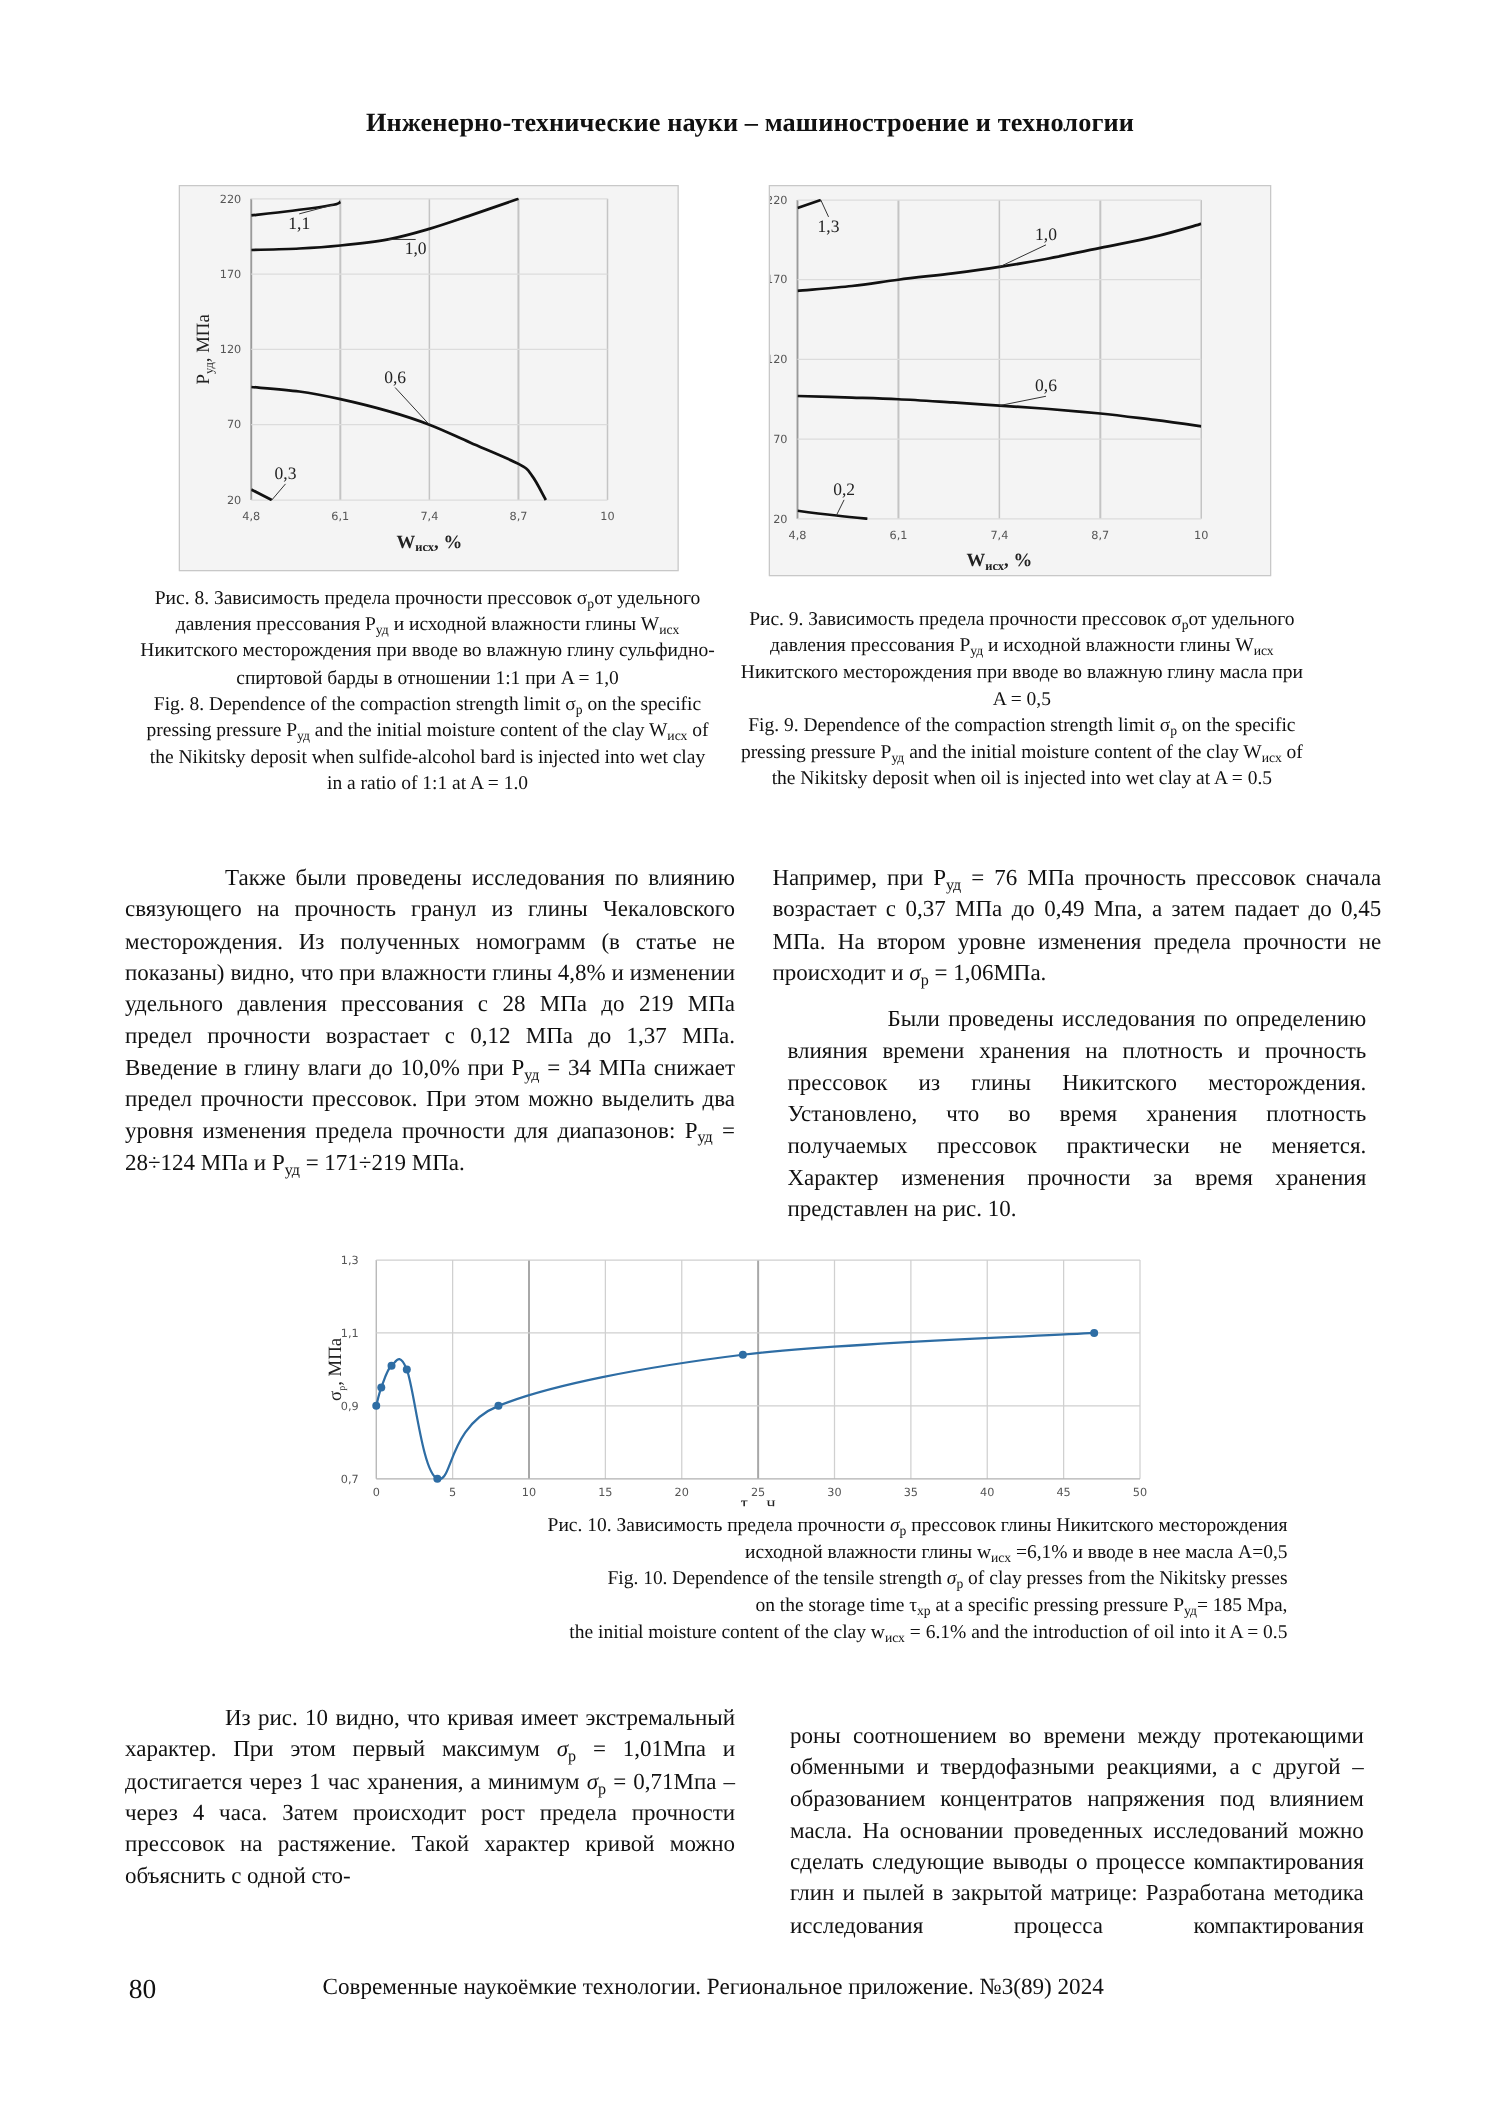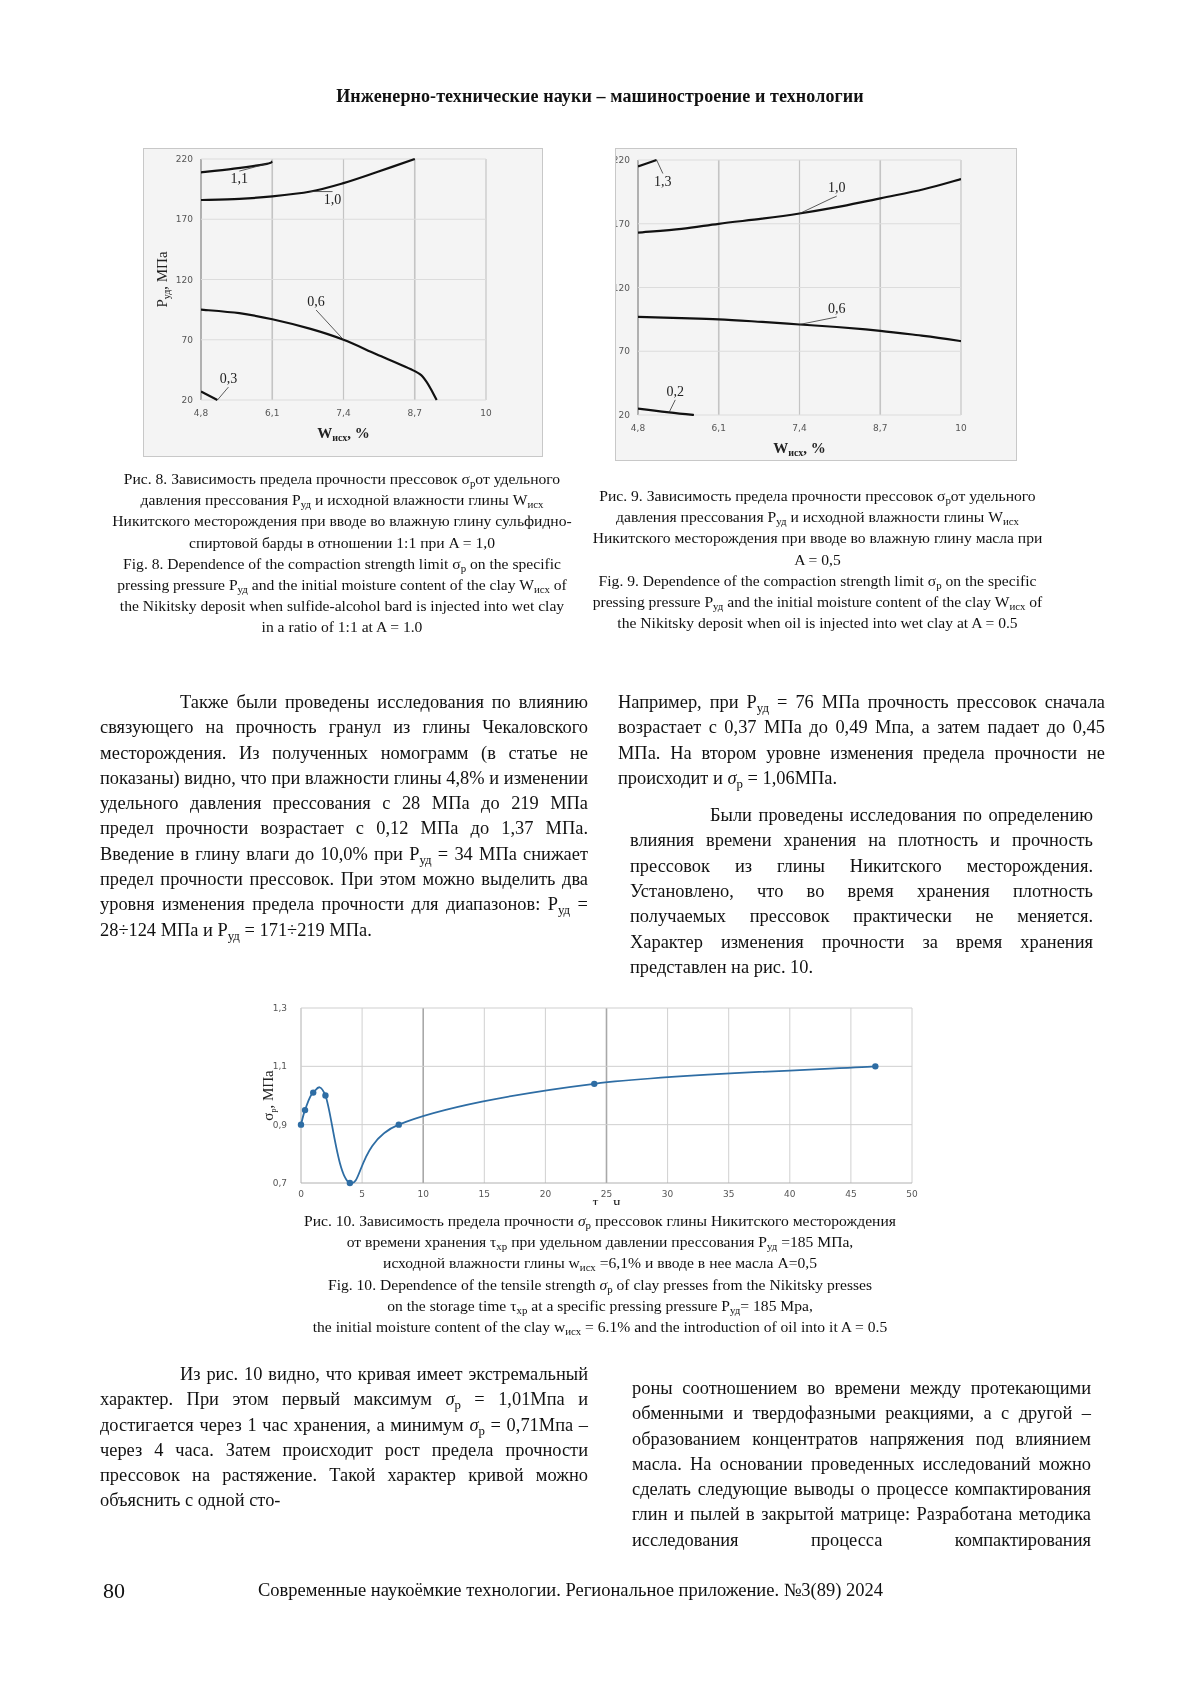--- a/index.html
+++ b/index.html
@@ -1,27 +1,27 @@
 <!DOCTYPE html>
 <html><head>
 <meta charset="utf-8">
 <style>
   html, body { margin: 0; padding: 0; background: #ffffff; }
   body { width: 1200px; height: 1697px; position: relative; overflow: hidden;
          font-family: "Liberation Serif", "DejaVu Serif", serif; color: #111; }
   .header { position: absolute; top: 86px; left: 0; width: 1200px; text-align: center;
-            font-weight: bold; font-size: 18px; letter-spacing: 0.1px; }
+            font-weight: bold; font-size: 21px; letter-spacing: 0.1px; }
   .figbox { position: absolute; background: #f4f4f4; border: 1px solid #c8c8c8; }
   #fig8 { left: 143px; top: 148px; width: 398px; height: 307px; }
   #fig9 { left: 615px; top: 148px; width: 400px; height: 311px; }
   .figbox svg { position: absolute; left: 0; top: 0; }
   .caption { position: absolute; text-align: center; font-size: 15.6px; line-height: 21.2px; }
   #cap8 { left: 112px; top: 468px; width: 460px; }
   #cap9 { left: 590px; top: 485px; width: 455px; }
-  #cap10 { left: 170px; top: 1210px; width: 860px; }
+  #cap10 { left: 170px; top: 1210px; width: 860px; text-align: right; }
   .col { position: absolute; font-size: 18.4px; line-height: 25.3px; text-align: justify; }
   #colA1 { left: 100px; top: 690px; width: 488px; }
   #colB1 { left: 618px; top: 690px; width: 487px; }
   #colA2 { left: 100px; top: 1362px; width: 488px; }
   #colB2 { left: 618px; top: 1362px; width: 487px; }
   .indent { text-indent: 80px; }
   .lastjust { text-align-last: justify; }
   sub { font-size: 70%; vertical-align: -0.3em; line-height: 0; }
   i.math { font-style: italic; }
   #fig10wrap { position: absolute; left: 262px; top: 990px; width: 690px; height: 215px; }
@@ -189,21 +189,20 @@
       <circle cx="87.88" cy="193" r="3.2" fill="#2e6da4"></circle>
       <circle cx="136.76" cy="134.66666666666666" r="3.2" fill="#2e6da4"></circle>
       <circle cx="332.28" cy="93.83333333333331" r="3.2" fill="#2e6da4"></circle>
       <circle cx="613.3399999999999" cy="76.33333333333331" r="3.2" fill="#2e6da4"></circle>
       <text x="0" y="0" class="axtitle" font-size="12" text-anchor="middle" transform="translate(11,105.5) rotate(-90)">σ<tspan font-size="8" dy="3">р</tspan><tspan dy="-3">, МПа</tspan></text>
       <text x="344.5" y="217" class="axtitle" font-size="11" text-anchor="middle">τ<tspan font-size="7" dy="3">хр</tspan><tspan dy="-3">, ч</tspan></text>
     </svg>
 </div>
 <div class="caption" id="cap10">
   <div><span>Рис. 10. Зависимость предела прочности </span><i>σ</i><sub>р</sub><span> прессовок глины Никитского месторождения</span></div>
-  <div><span>от времени хранения τ</span><sub>хр</sub><span> при удельном давлении прессования  Р</span><sub>уд</sub><span> =185 МПа,</span></div>
   <div><span>исходной влажности глины w</span><sub>исх</sub><span> =6,1% и вводе в нее масла A=0,5</span></div>
   <div><span>Fig. 10. Dependence of the tensile strength </span><i>σ</i><sub>р</sub><span> of clay presses from the Nikitsky presses</span></div>
   <div><span>on the storage time τ</span><sub>хр</sub><span> at a specific pressing pressure P</span><sub>уд</sub><span>= 185 Mpa,</span></div>
   <div><span>the initial moisture content of the clay w</span><sub>исх</sub><span> = 6.1% and the introduction of oil into it A = 0.5</span></div>
 </div>
 
 <div class="col" id="colA2">
   <p class="indent" style="margin:0"><span>Из рис. 10 видно, что кривая имеет экстремальный характер. При этом первый максимум </span><i class="math">σ</i><sub>р</sub><span> = 1,01Мпа и достигается через 1 час хранения, а минимум </span><i class="math">σ</i><sub>р</sub><span> = 0,71Мпа – через 4 часа. Затем происходит рост предела прочности прессовок на растяжение. Такой характер кривой можно объяснить с одной сто-</span></p>
 </div>
 <div class="col lastjust" id="colB2">

